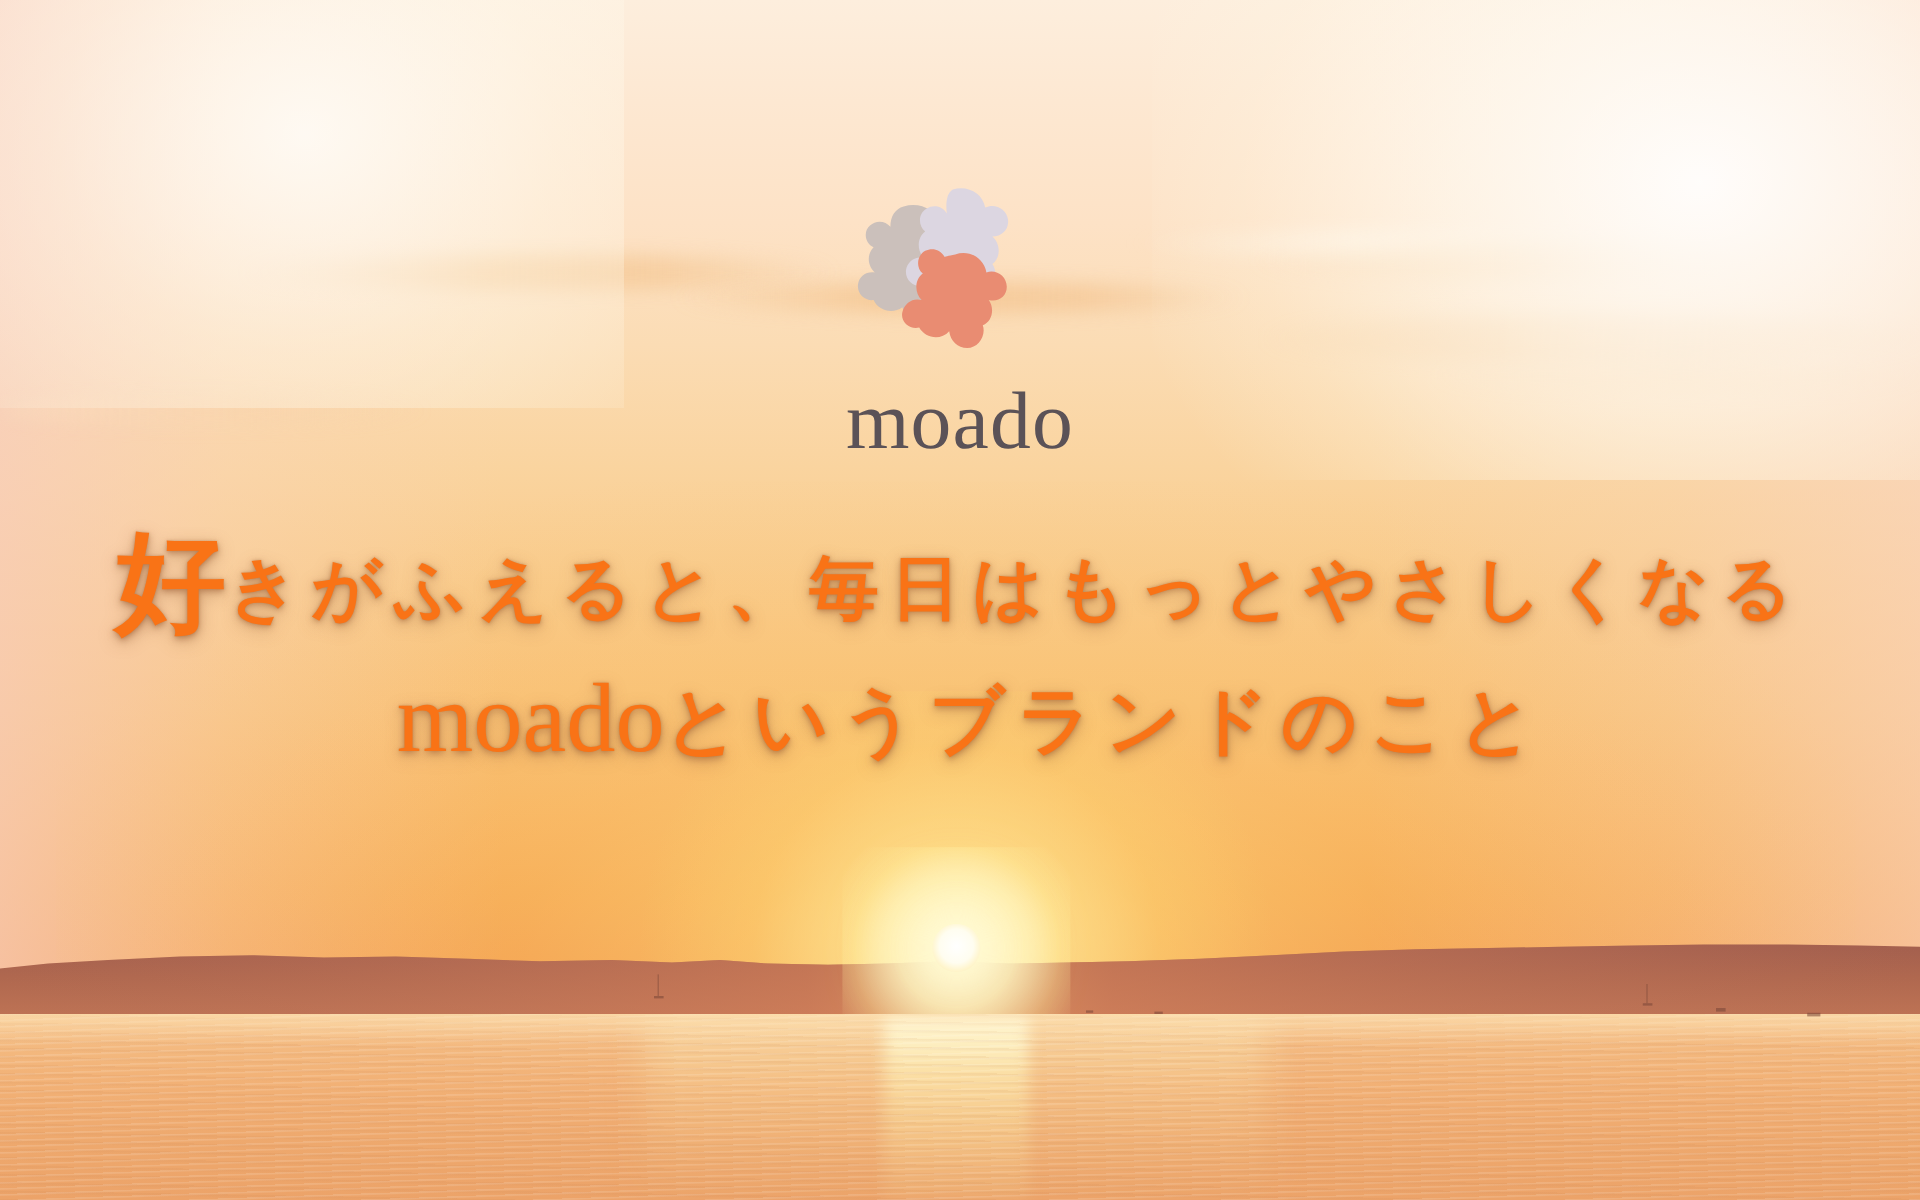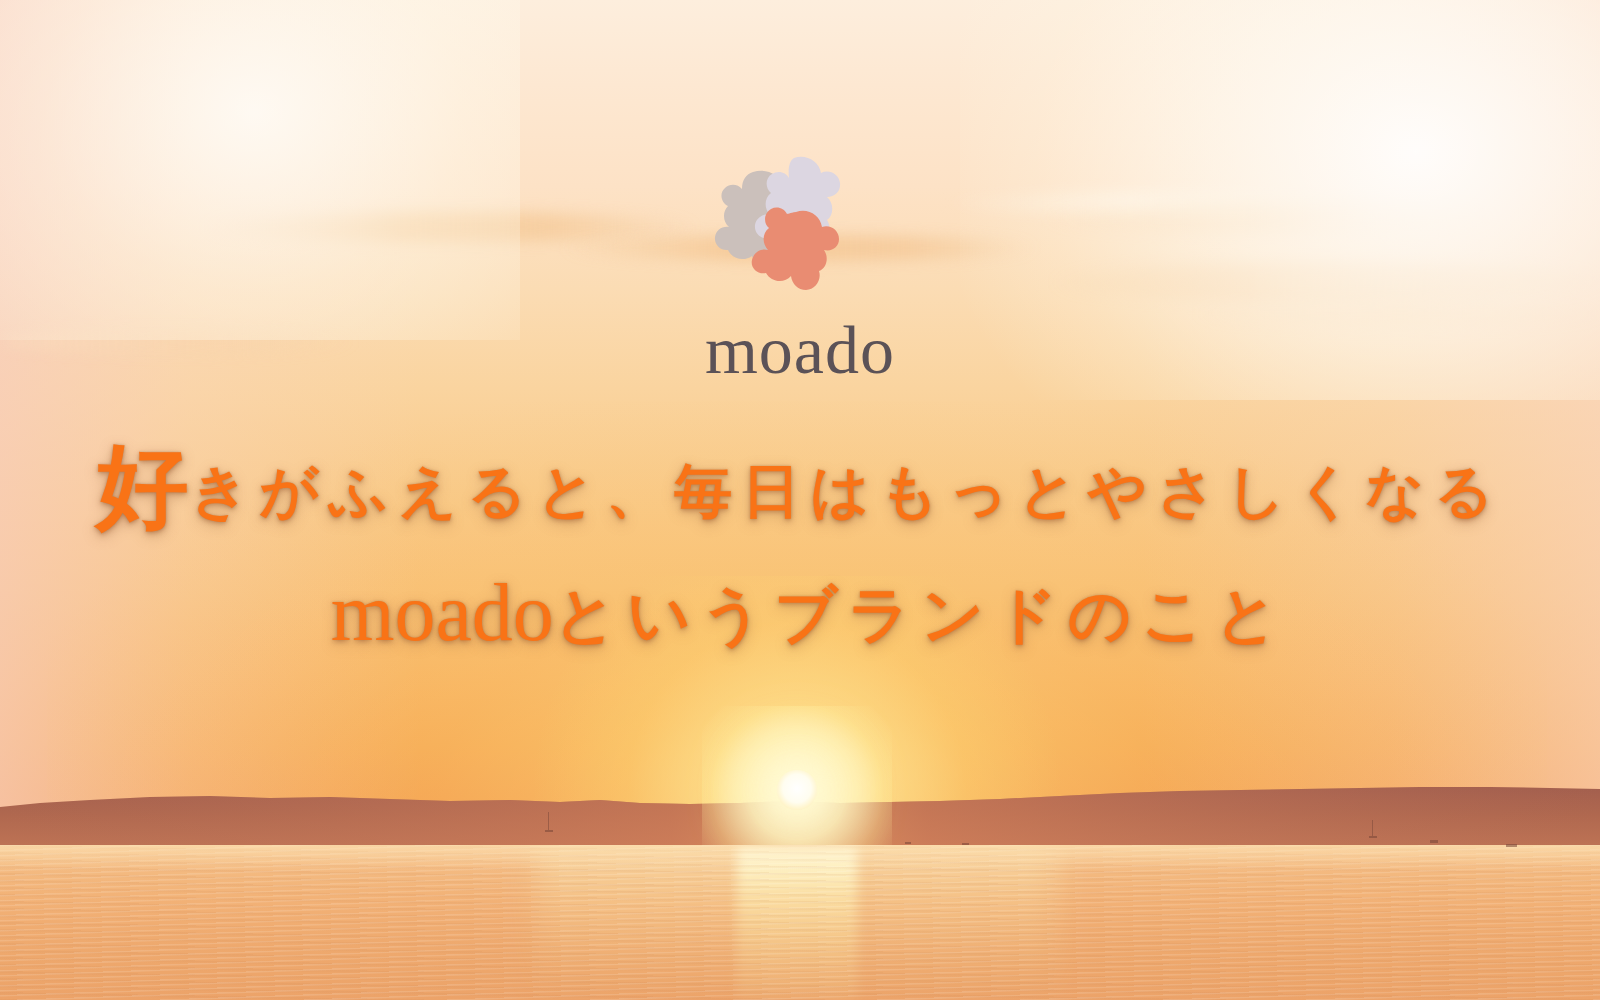--- a/index.html
+++ b/index.html
@@ -173,21 +173,21 @@
     text-align:center;
     color:#f97316;
     text-shadow:
       0 2px 5px rgba(156,98,58,.55),
       0 4px 14px rgba(156,98,58,.40),
       0 0 2px rgba(170,110,66,.45);
     white-space:nowrap;
   }
   .line1 { font-size:58px; line-height:92px; font-weight:700; letter-spacing:10px; }
   .line1 .kanji-big { font-size:92px; letter-spacing:2px; vertical-align:-7px; }
-  .line2 { font-size:62px; line-height:68px; font-weight:700; letter-spacing:10px; margin-top:42px;padding-left:19px; }
+  .line2 { font-size:62px; line-height:84px; font-weight:700; letter-spacing:10px; margin-top:20px;padding-left:19px; }
   .line2 .brand {
     font-family:"Liberation Serif","DejaVu Serif",serif;
     font-size:82px; font-weight:400; letter-spacing:0px; vertical-align:-4px;
   }
 </style>
 </head>
 <body>
 
 <div class="stage">
 

